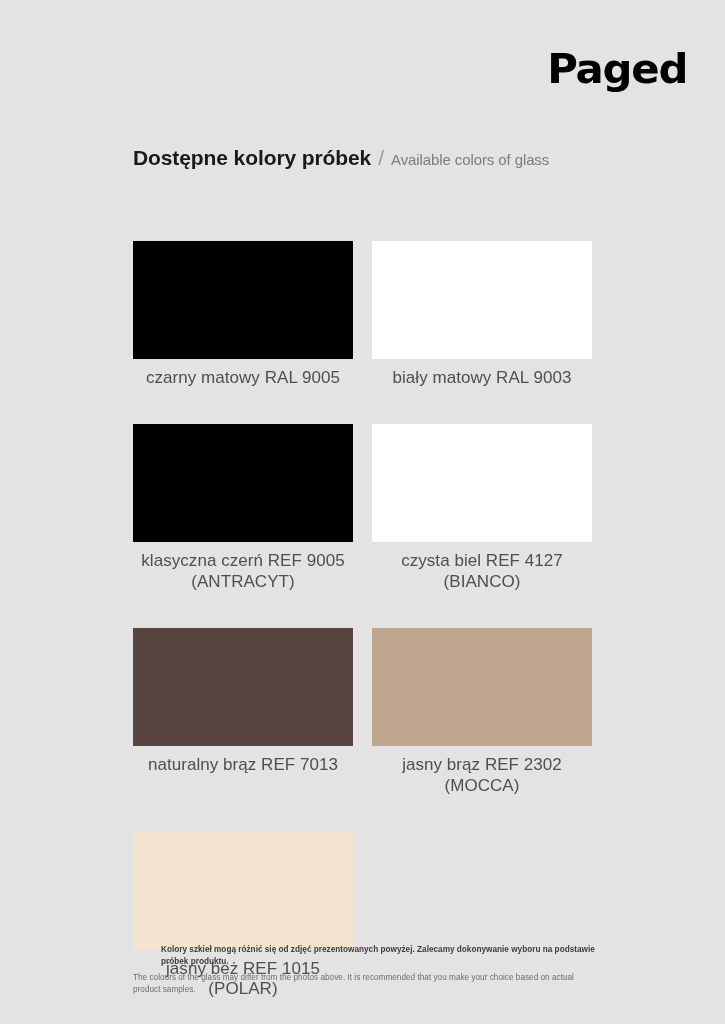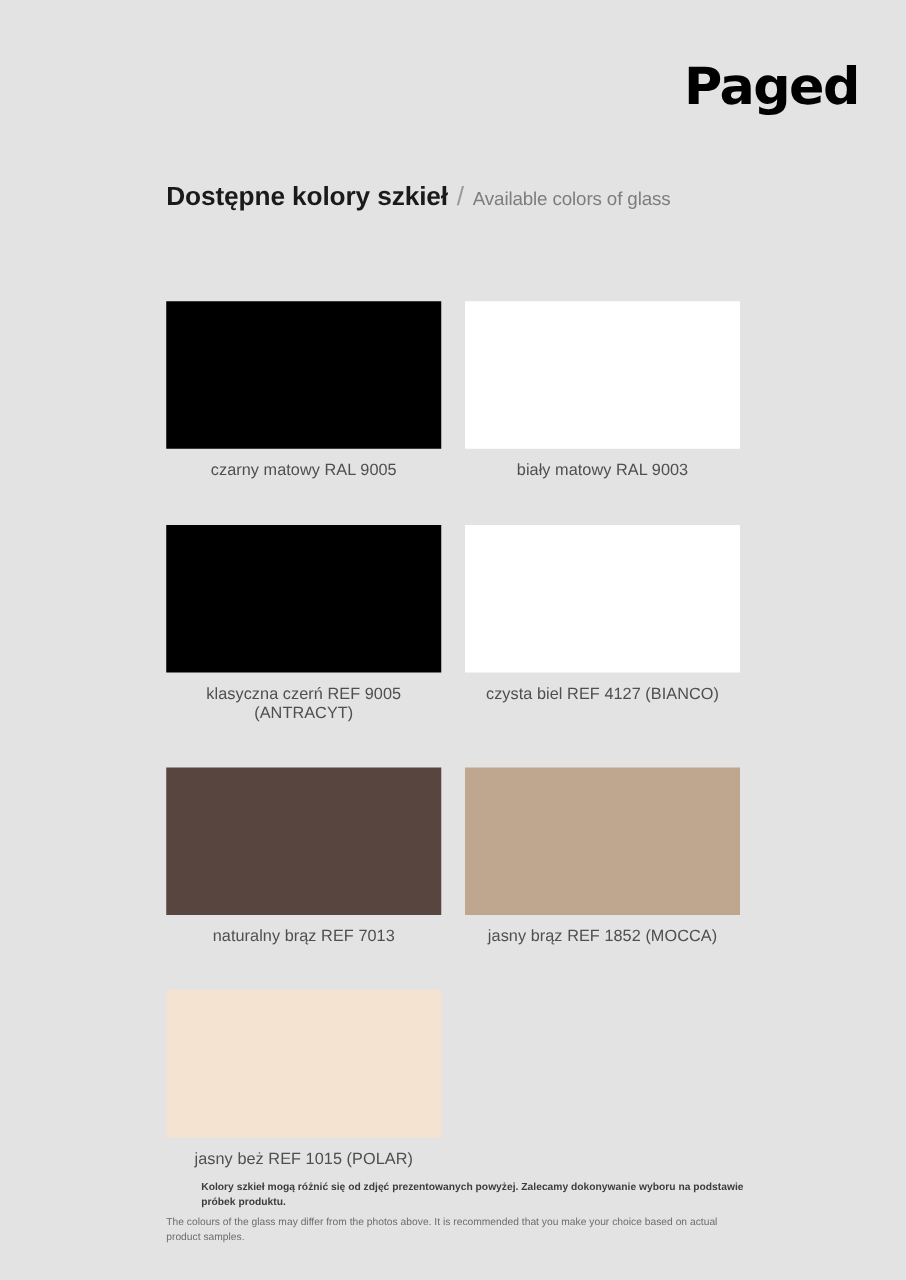--- a/index.html
+++ b/index.html
@@ -87,21 +87,21 @@
   .cell.col-left { margin-right: 19px; }
 
   .swatch {
     width: 220px;
     height: 118px;
     display: block;
   }
   .swatch-label {
     margin-top: 9px;
     text-align: center;
-    font-size: 13px;
+    font-size: 17px;
     color: #4f4f4f;
     letter-spacing: 0.05px;
     line-height: 1.2;
   }
 
   
   .footer {
     position: absolute;
     left: 133px;
     top: 944px;
@@ -127,21 +127,21 @@
 </head>
 <body>
 
 <div class="page">
 
   <div class="logo-area">
     <span class="logo-text">Paged</span>
   </div>
 
   <div class="title-block">
-    <span class="title-pl">Dostępne kolory szkieł</span>
+    <span class="title-pl">Dostępne kolory próbek</span>
     <span class="title-sep">/</span>
     <span class="title-en">Available colors of glass</span>
   </div>
 
   <div class="grid" id="swatch-grid">
       <div class="cell col-left">
         <div class="swatch" style="background: rgb(0, 0, 0);"></div>
         <div class="swatch-label">czarny matowy RAL 9005</div>
       </div>
       <div class="cell">
@@ -155,21 +155,21 @@
       <div class="cell">
         <div class="swatch" style="background: rgb(255, 255, 255);"></div>
         <div class="swatch-label">czysta biel REF 4127 (BIANCO)</div>
       </div>
       <div class="cell col-left">
         <div class="swatch" style="background: rgb(88, 69, 63);"></div>
         <div class="swatch-label">naturalny brąz REF 7013</div>
       </div>
       <div class="cell">
         <div class="swatch" style="background: rgb(191, 166, 143);"></div>
-        <div class="swatch-label">jasny brąz REF 1852 (MOCCA)</div>
+        <div class="swatch-label">jasny brąz REF 2302 (MOCCA)</div>
       </div>
       <div class="cell">
         <div class="swatch" style="background: rgb(244, 227, 208);"></div>
         <div class="swatch-label">jasny beż REF 1015 (POLAR)</div>
       </div>
     </div>
 
   <div class="footer">
     <div class="footer-pl">Kolory szkieł mogą różnić się od zdjęć prezentowanych powyżej. Zalecamy dokonywanie wyboru na podstawie próbek produktu.</div>
     <div class="footer-en">The colours of the glass may differ from the photos above. It is recommended that you make your choice based on actual product samples.</div>

